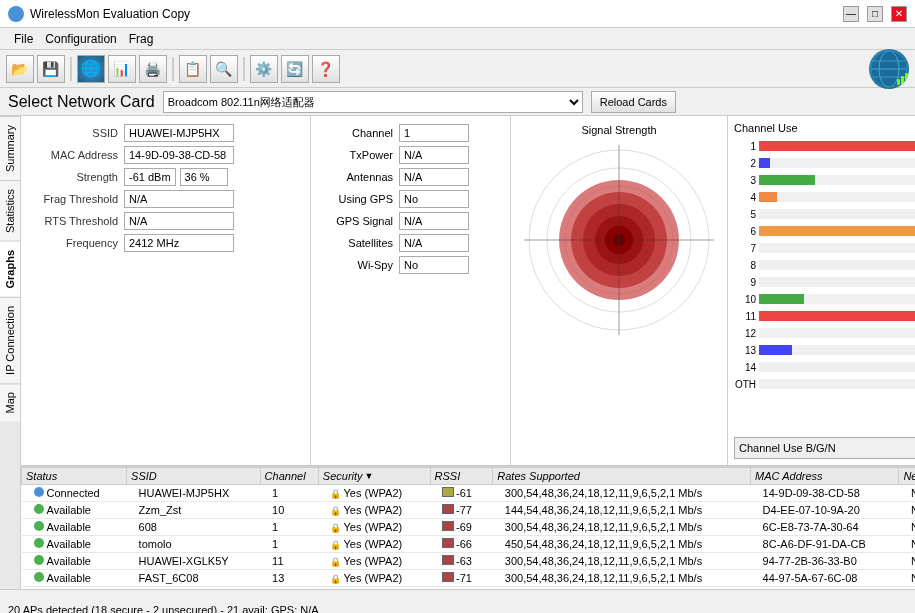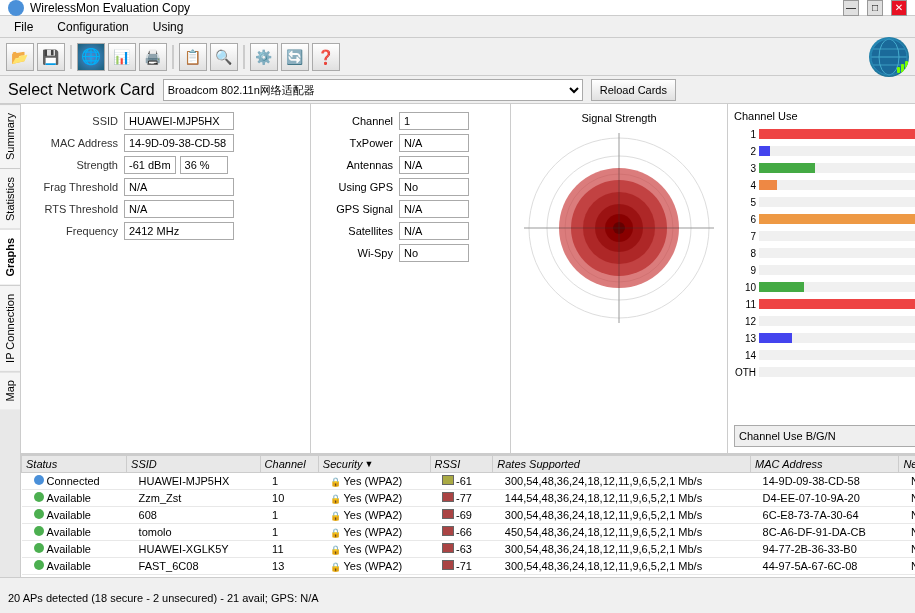--- a/index.html
+++ b/index.html
@@ -1,26 +1,26 @@
 <!DOCTYPE html>
 <html><head>
   <meta charset="utf-8">
   <style>
     * { box-sizing: border-box; margin: 0; padding: 0; }
     body { font-family: 'Segoe UI', Tahoma, sans-serif; font-size: 11px; background: #f0f0f0; width: 915px; height: 613px; overflow: hidden; }
     
     
-    .title-bar { background: #fff; border-bottom: 1px solid #ccc; display: flex; align-items: center; justify-content: space-between; padding: 4px 8px; height: 16px; gap: 16px; }
+    .title-bar { background: #fff; border-bottom: 1px solid #ccc; display: flex; align-items: center; justify-content: space-between; padding: 4px 8px; height: 28px; gap: 16px; }
     .title-bar-left { display: flex; align-items: center; gap: 6px; font-size: 12px; }
     .title-bar-icon { width: 16px; height: 16px; background: #4a90d9; border-radius: 50%; display: inline-block; }
     .title-bar-controls { display: flex; gap: 8px; }
     .title-btn { width: 16px; height: 16px; border: 1px solid #999; background: #e0e0e0; cursor: pointer; font-size: 10px; display: flex; align-items: center; justify-content: center; }
 
     
-    .menu-bar { background: #f0f0f0; border-bottom: 1px solid #ccc; padding: 2px 8px; display: flex; gap: 12px; height: 22px; align-items: center; }
+    .menu-bar { background: #f0f0f0; border-bottom: 1px solid #ccc; padding: 2px 8px; display: flex; height: 22px; align-items: center; }
     .menu-item { padding: 2px 6px; cursor: pointer; font-size: 12px; }
 
     
     .toolbar { background: #f0f0f0; border-bottom: 1px solid #ccc; padding: 3px 6px; display: flex; align-items: center; gap: 3px; height: 38px; }
     .toolbar-btn { width: 28px; height: 28px; border: 1px solid #aaa; background: linear-gradient(to bottom, #fff, #e0e0e0); cursor: pointer; display: flex; align-items: center; justify-content: center; font-size: 14px; }
     .toolbar-sep { width: 2px; height: 24px; background: #ccc; margin: 0 2px; }
 
     
     .netcard-bar { background: #f0f0f0; border-bottom: 1px solid #ccc; padding: 4px 8px; display: flex; align-items: center; gap: 8px; height: 28px; }
     .netcard-label { font-size: 16px; }
@@ -106,21 +106,21 @@
   <div class="title-bar-controls">
     <div class="title-btn">—</div>
     <div class="title-btn">□</div>
     <div class="title-btn" style="background:#e81123;color:white;">✕</div>
   </div>
 </div>
 
 <div class="menu-bar">
   <span class="menu-item">File</span>
   <span class="menu-item">Configuration</span>
-  <span class="menu-item">Using</span>
+  <span class="menu-item">Frag</span>
 </div>
 
 <div class="toolbar">
   <button class="toolbar-btn">📂</button>
   <button class="toolbar-btn">💾</button>
   <div class="toolbar-sep"></div>
   <button class="toolbar-btn" style="background:radial-gradient(circle,#4a90d9,#1a5f7a);font-size:16px;">🌐</button>
   <button class="toolbar-btn">📊</button>
   <button class="toolbar-btn">🖨️</button>
   <div class="toolbar-sep"></div>

